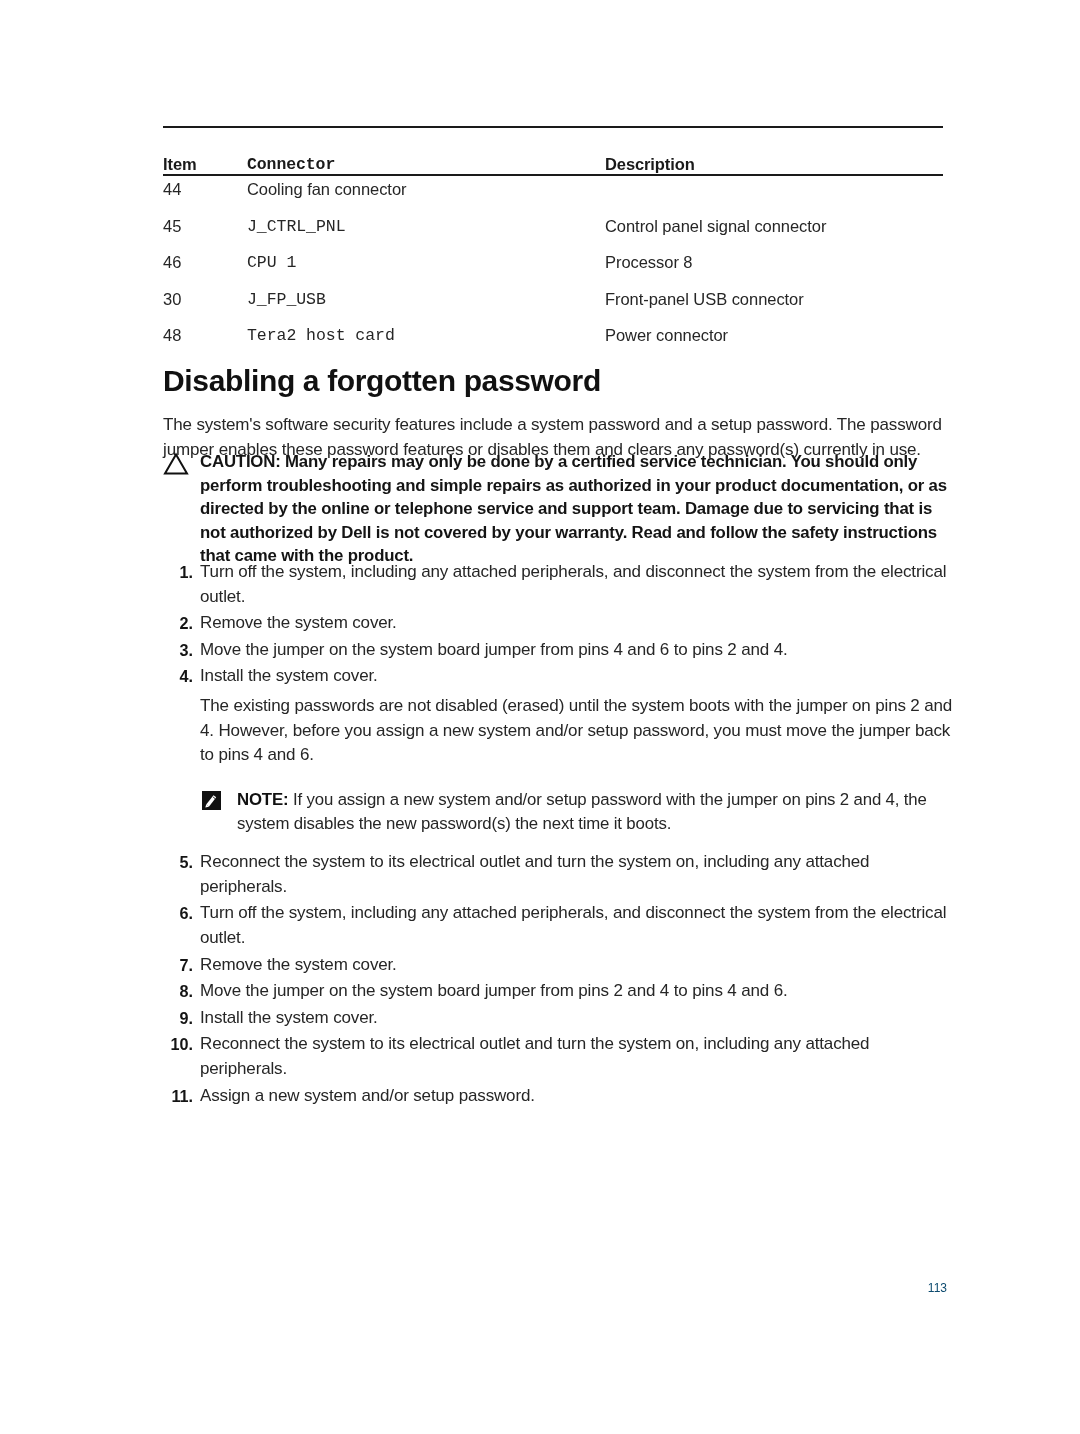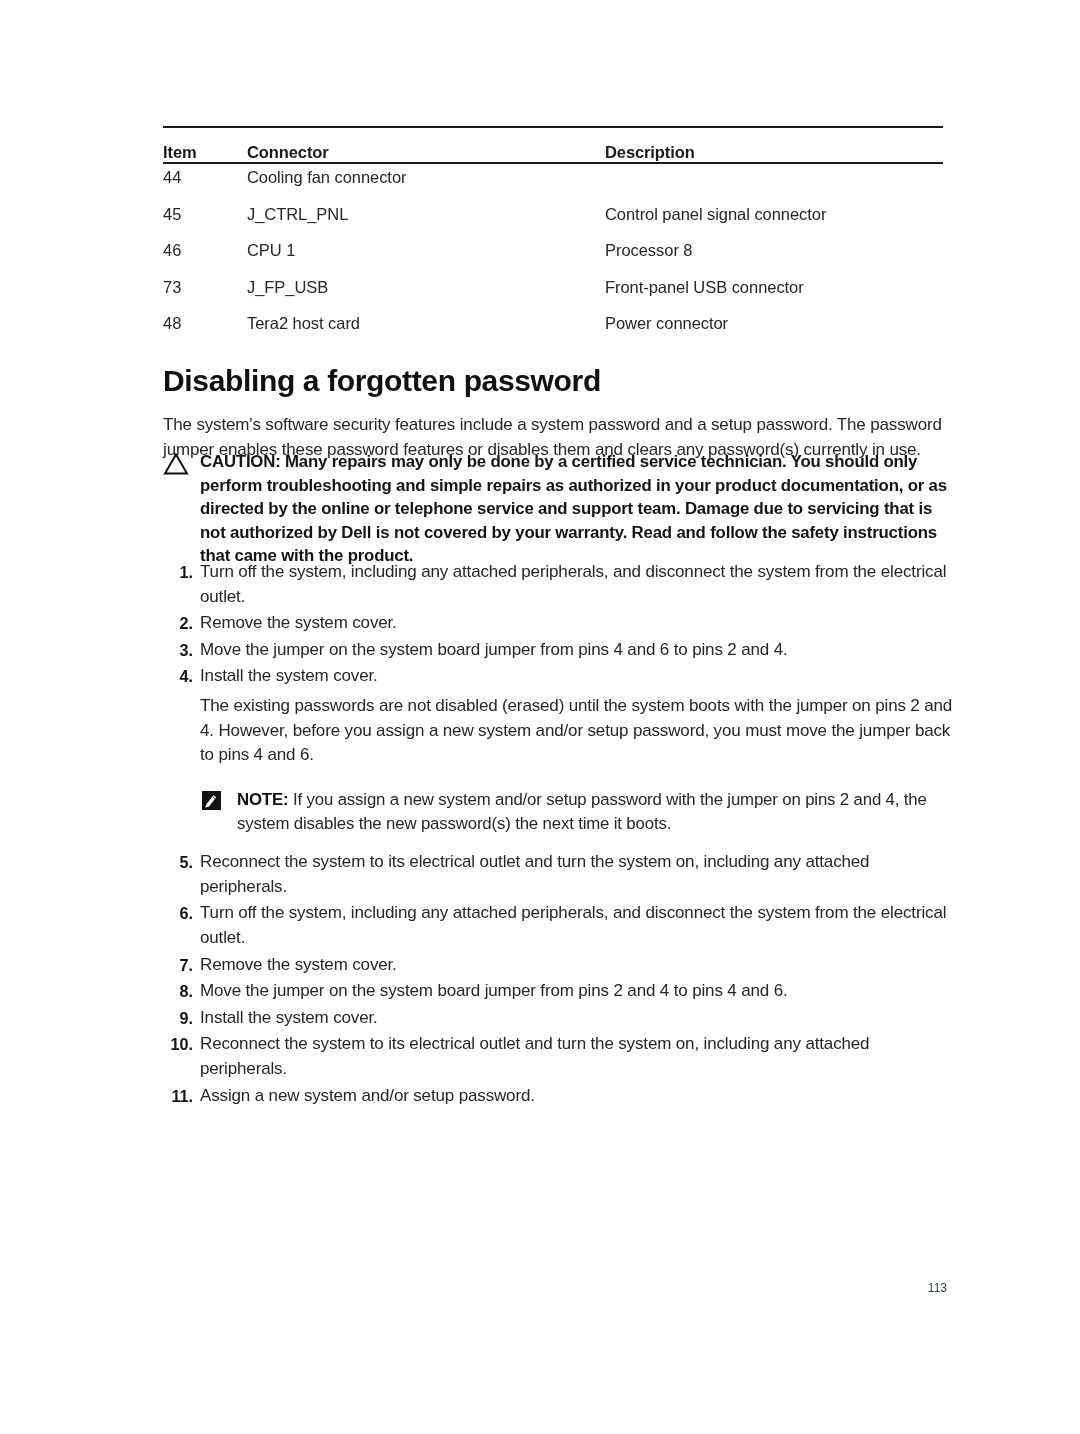--- a/index.html
+++ b/index.html
@@ -33,30 +33,30 @@
   }
   .rule {
     width: 100%;
     height: 0;
     border-top: 2.2px solid #1a1a1a;
   }
   .thead-row {
     display: flex;
     align-items: flex-end;
     height: 30px;
-    padding-top: 4px;
+    padding-top: 16px;
   }
   .tbody-row {
     display: flex;
     align-items: flex-start;
     height: 32.6px;
     padding-top: 4px;
   }
   .col-item   { width: 84px; flex: 0 0 84px; }
-  .col-conn   { width: 358px; flex: 0 0 358px; }
+  .col-conn   { width: 358px; flex: 0 0 358px; font-family: Liberation Mono, monospace; }
   .col-desc   { flex: 1 1 auto; }
   .thead-row .cell {
     font-size: 16.5px;
     font-weight: bold;
     letter-spacing: -0.1px;
   }
   .tbody-row .cell {
     font-size: 16.5px;
     font-weight: normal;
     color: #262626;
@@ -212,21 +212,21 @@
       <div class="cell col-item">45</div>
       <div class="cell col-conn">J_CTRL_PNL</div>
       <div class="cell col-desc">Control panel signal connector</div>
     </div>
     <div class="tbody-row">
       <div class="cell col-item">46</div>
       <div class="cell col-conn">CPU 1</div>
       <div class="cell col-desc">Processor 8</div>
     </div>
     <div class="tbody-row">
-      <div class="cell col-item">73</div>
+      <div class="cell col-item">30</div>
       <div class="cell col-conn">J_FP_USB</div>
       <div class="cell col-desc">Front-panel USB connector</div>
     </div>
     <div class="tbody-row">
       <div class="cell col-item">48</div>
       <div class="cell col-conn">Tera2 host card</div>
       <div class="cell col-desc">Power connector</div>
     </div>
   </div>
 

